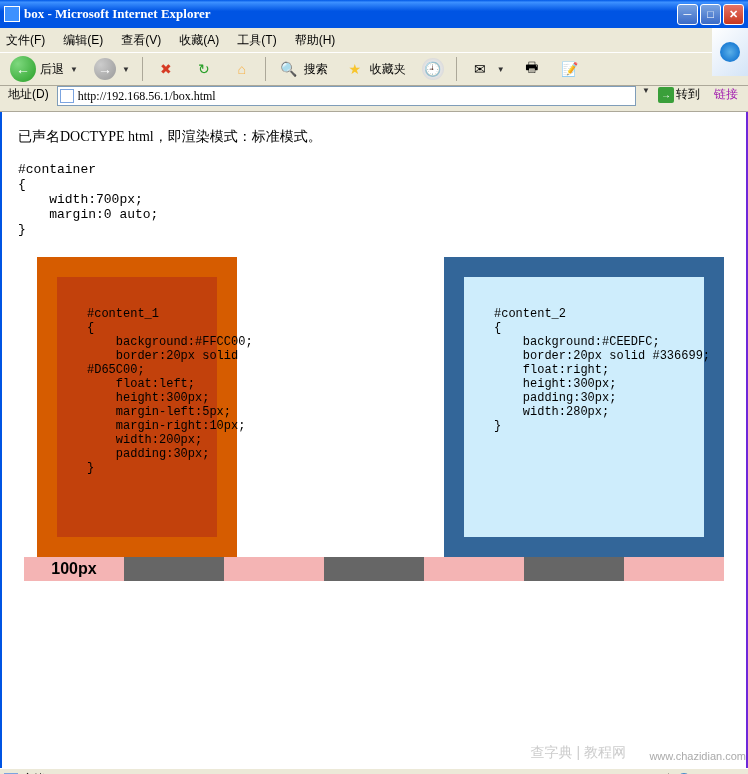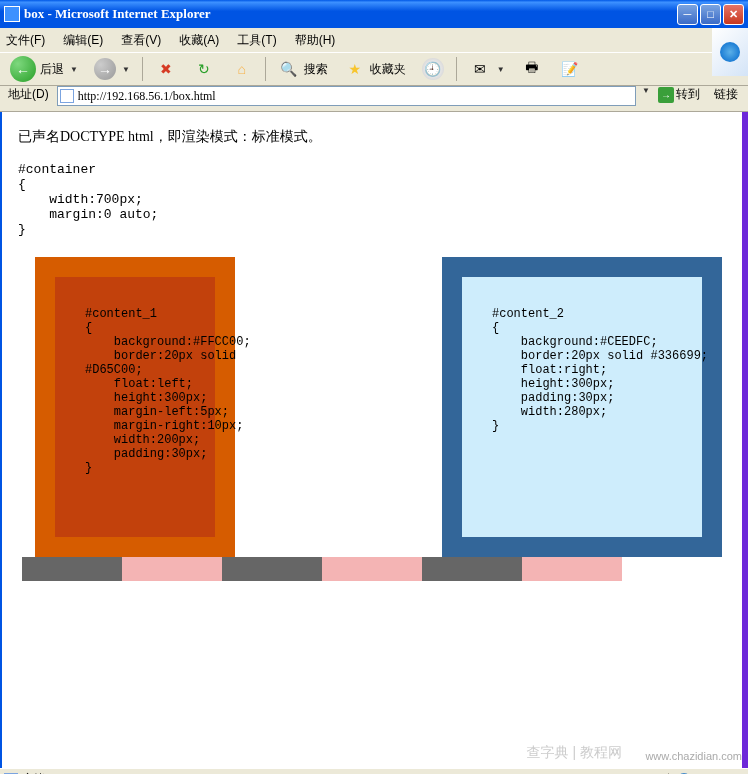--- a/index.html
+++ b/index.html
@@ -30,23 +30,23 @@
 .ico.hist { background: radial-gradient(circle, #fff, #ccc); border-radius: 50%; }
 .sep { width: 1px; height: 24px; background: #aca899; margin: 0 2px; }
 .drop { font-size: 8px; margin-left: 2px; color: #333; }
 
 .addrbar { background: #ece9d8; height: 26px; display: flex; align-items: flex-start; padding: 0 4px; gap: 4px; border-bottom: 1px solid #aca899; }
 .addrlabel { padding: 0 4px; }
 .addrinput { flex: 1; height: 20px; background: #fff; border: 1px solid #7f9db9; display: flex; align-items: center; padding: 0 2px; font-family: SimSun; }
 .pageicon { width: 14px; height: 14px; background: #fff; border: 1px solid #7ba4e0; margin-right: 4px; }
 .gobtn { display: flex; align-items: center; gap: 2px; padding: 0 4px; }
 .goicon { width: 16px; height: 16px; background: #3a9f3a; border-radius: 2px; color: #fff; display: flex; align-items: center; justify-content: center; font-size: 10px; }
-.links { padding: 0 6px; color: #000000; }
-
-.content { background: #fff; height: 656px; overflow: auto; padding: 16px; position: relative; border-left: 2px solid #0054e3; border-right: 6px solid #6d28d9; }
+.links { padding: 0 6px; color: #a21caf; }
+
+.content { background: #fff; height: 656px; overflow: auto; padding: 16px; position: relative; border-left: 2px solid #0054e3; border-right: 2px solid #6d28d9; }
 .para { font-family: SimSun; font-size: 14px; margin-bottom: 16px; }
 .cssblock { font-family: "Courier New", monospace; font-size: 13px; white-space: pre; margin-bottom: 20px; }
 
 .container { width: 700px; margin: 0 auto; position: relative; }
 .box1 { background: #c2410c; border: 20px solid #D65C00; float: left; height: 300px; margin-left: 13px; margin-right: 10px; width: 200px; padding: 30px; font-family: "Courier New", monospace; font-size: 12px; white-space: pre; }
 .box2 { background: #CEEDFC; border: 20px solid #336699; float: right; height: 300px; width: 280px; padding: 30px; font-family: "Courier New", monospace; font-size: 12px; white-space: pre; }
 .ruler { clear: both; height: 24px; display: flex; font-family: Arial; font-size: 16px; font-weight: bold; }
 .ruler .seg { height: 24px; }
 .ruler .pink { background: #f4b4b4; }
 .ruler .gray { background: #666; }
@@ -167,20 +167,21 @@
     <div class="box2">#content_2
 {
     background:#CEEDFC;
     border:20px solid #336699;
     float:right;
     height:300px;
     padding:30px;
     width:280px;
 }</div>
     <div class="ruler">
+      <div class="seg lbl">100px</div>
       <div class="seg gray" style="width:100px"></div>
       <div class="seg pink" style="width:100px"></div>
       <div class="seg gray" style="width:100px"></div>
       <div class="seg pink" style="width:100px"></div>
       <div class="seg gray" style="width:100px"></div>
       <div class="seg pink" style="width:100px"></div>
     </div>
   </div>
   <div class="watermark2">查字典 | 教程网</div>
   <div class="watermark">www.chazidian.com</div>

